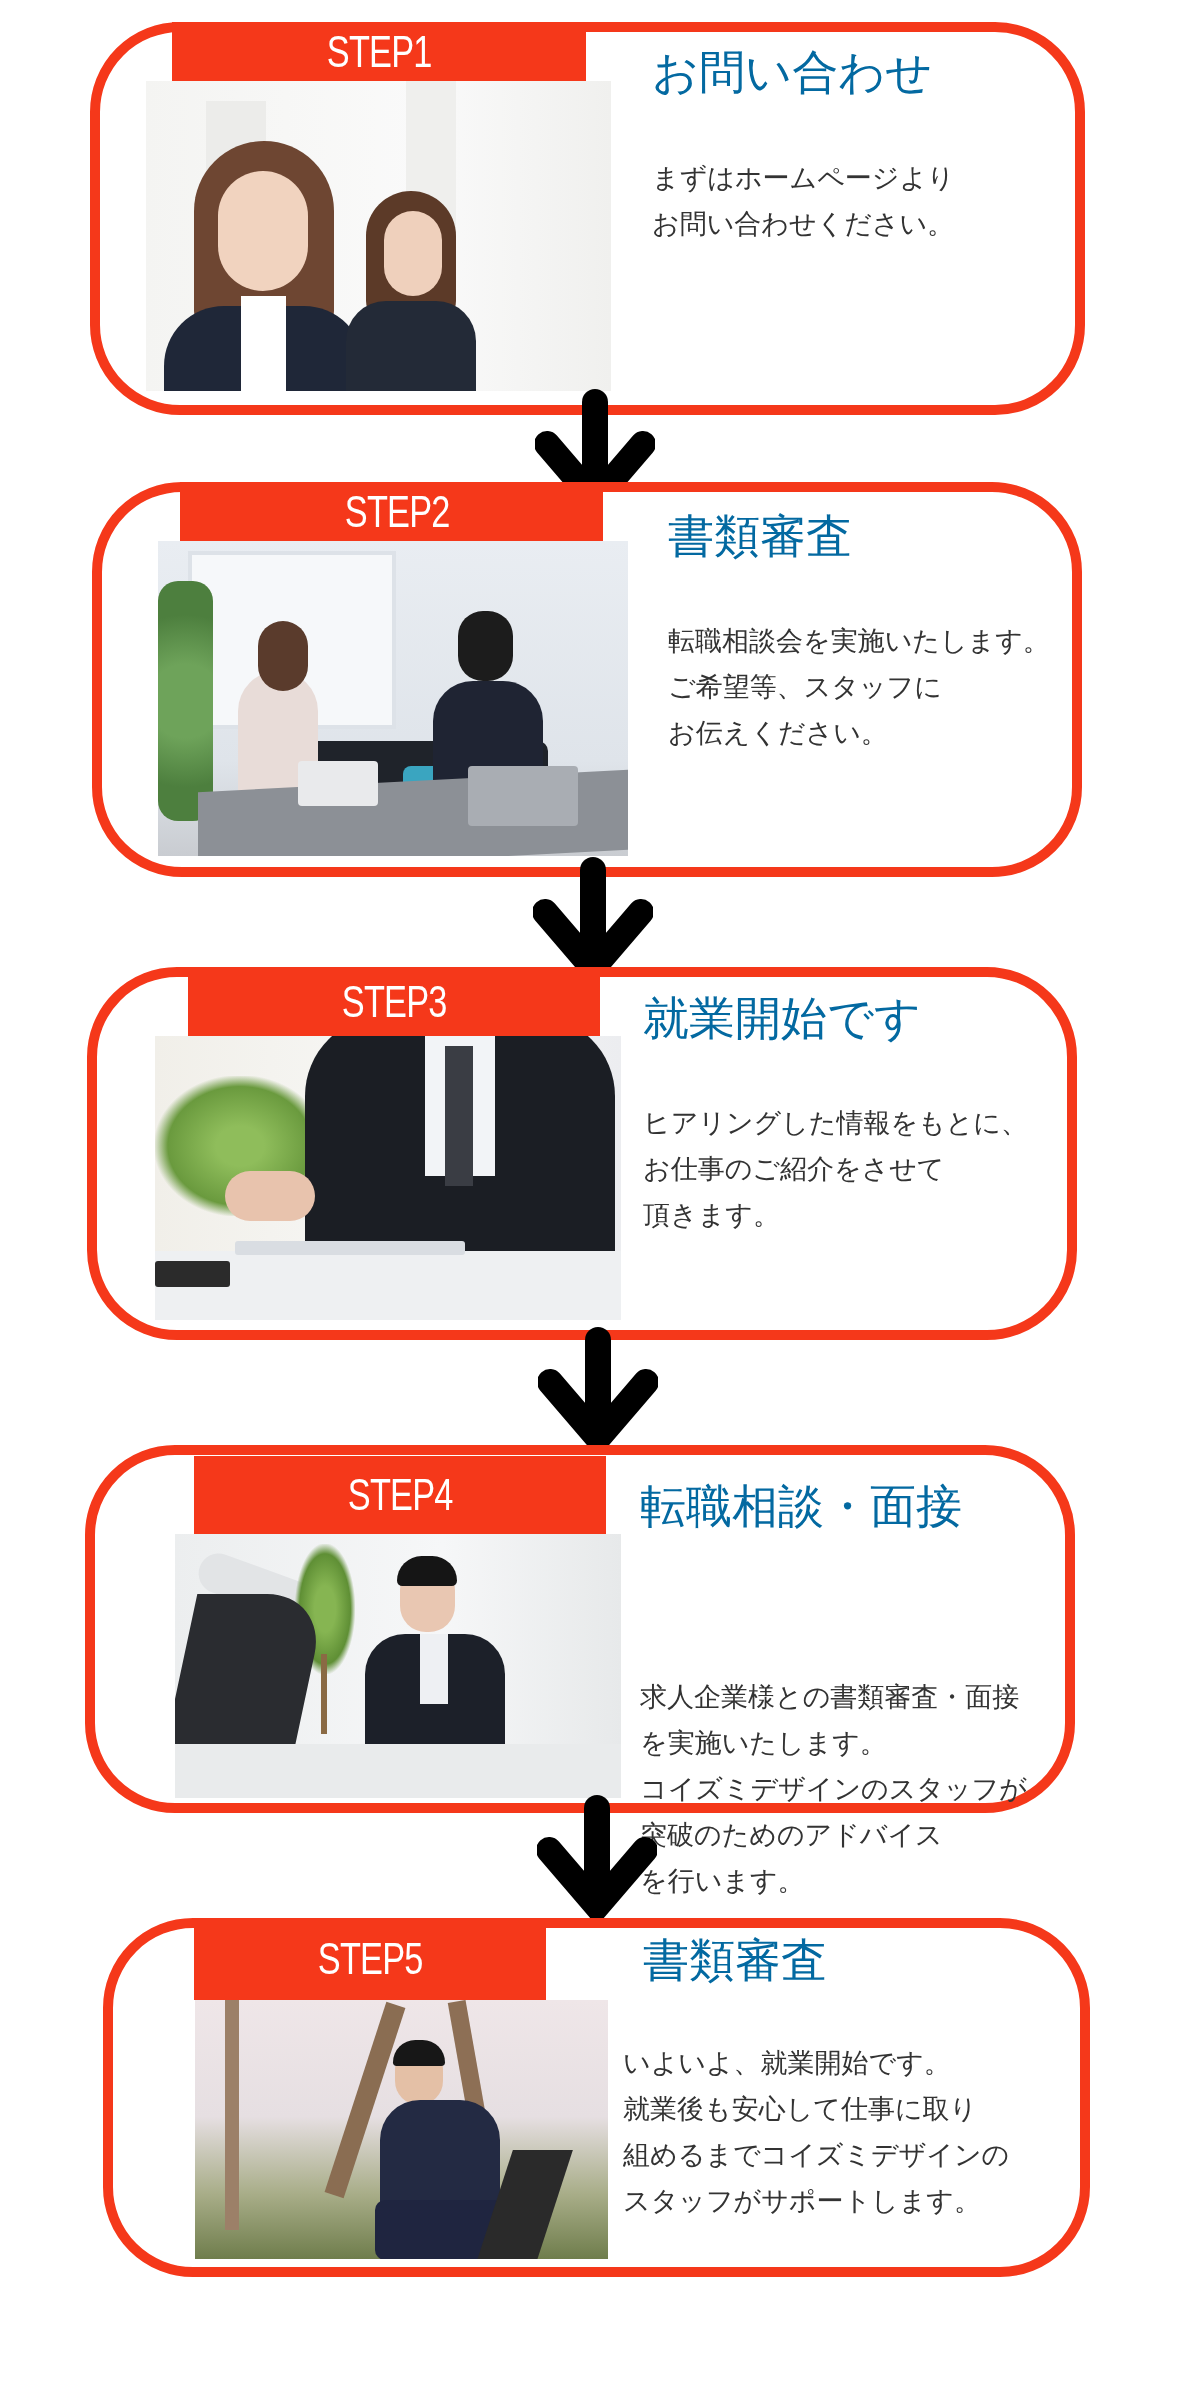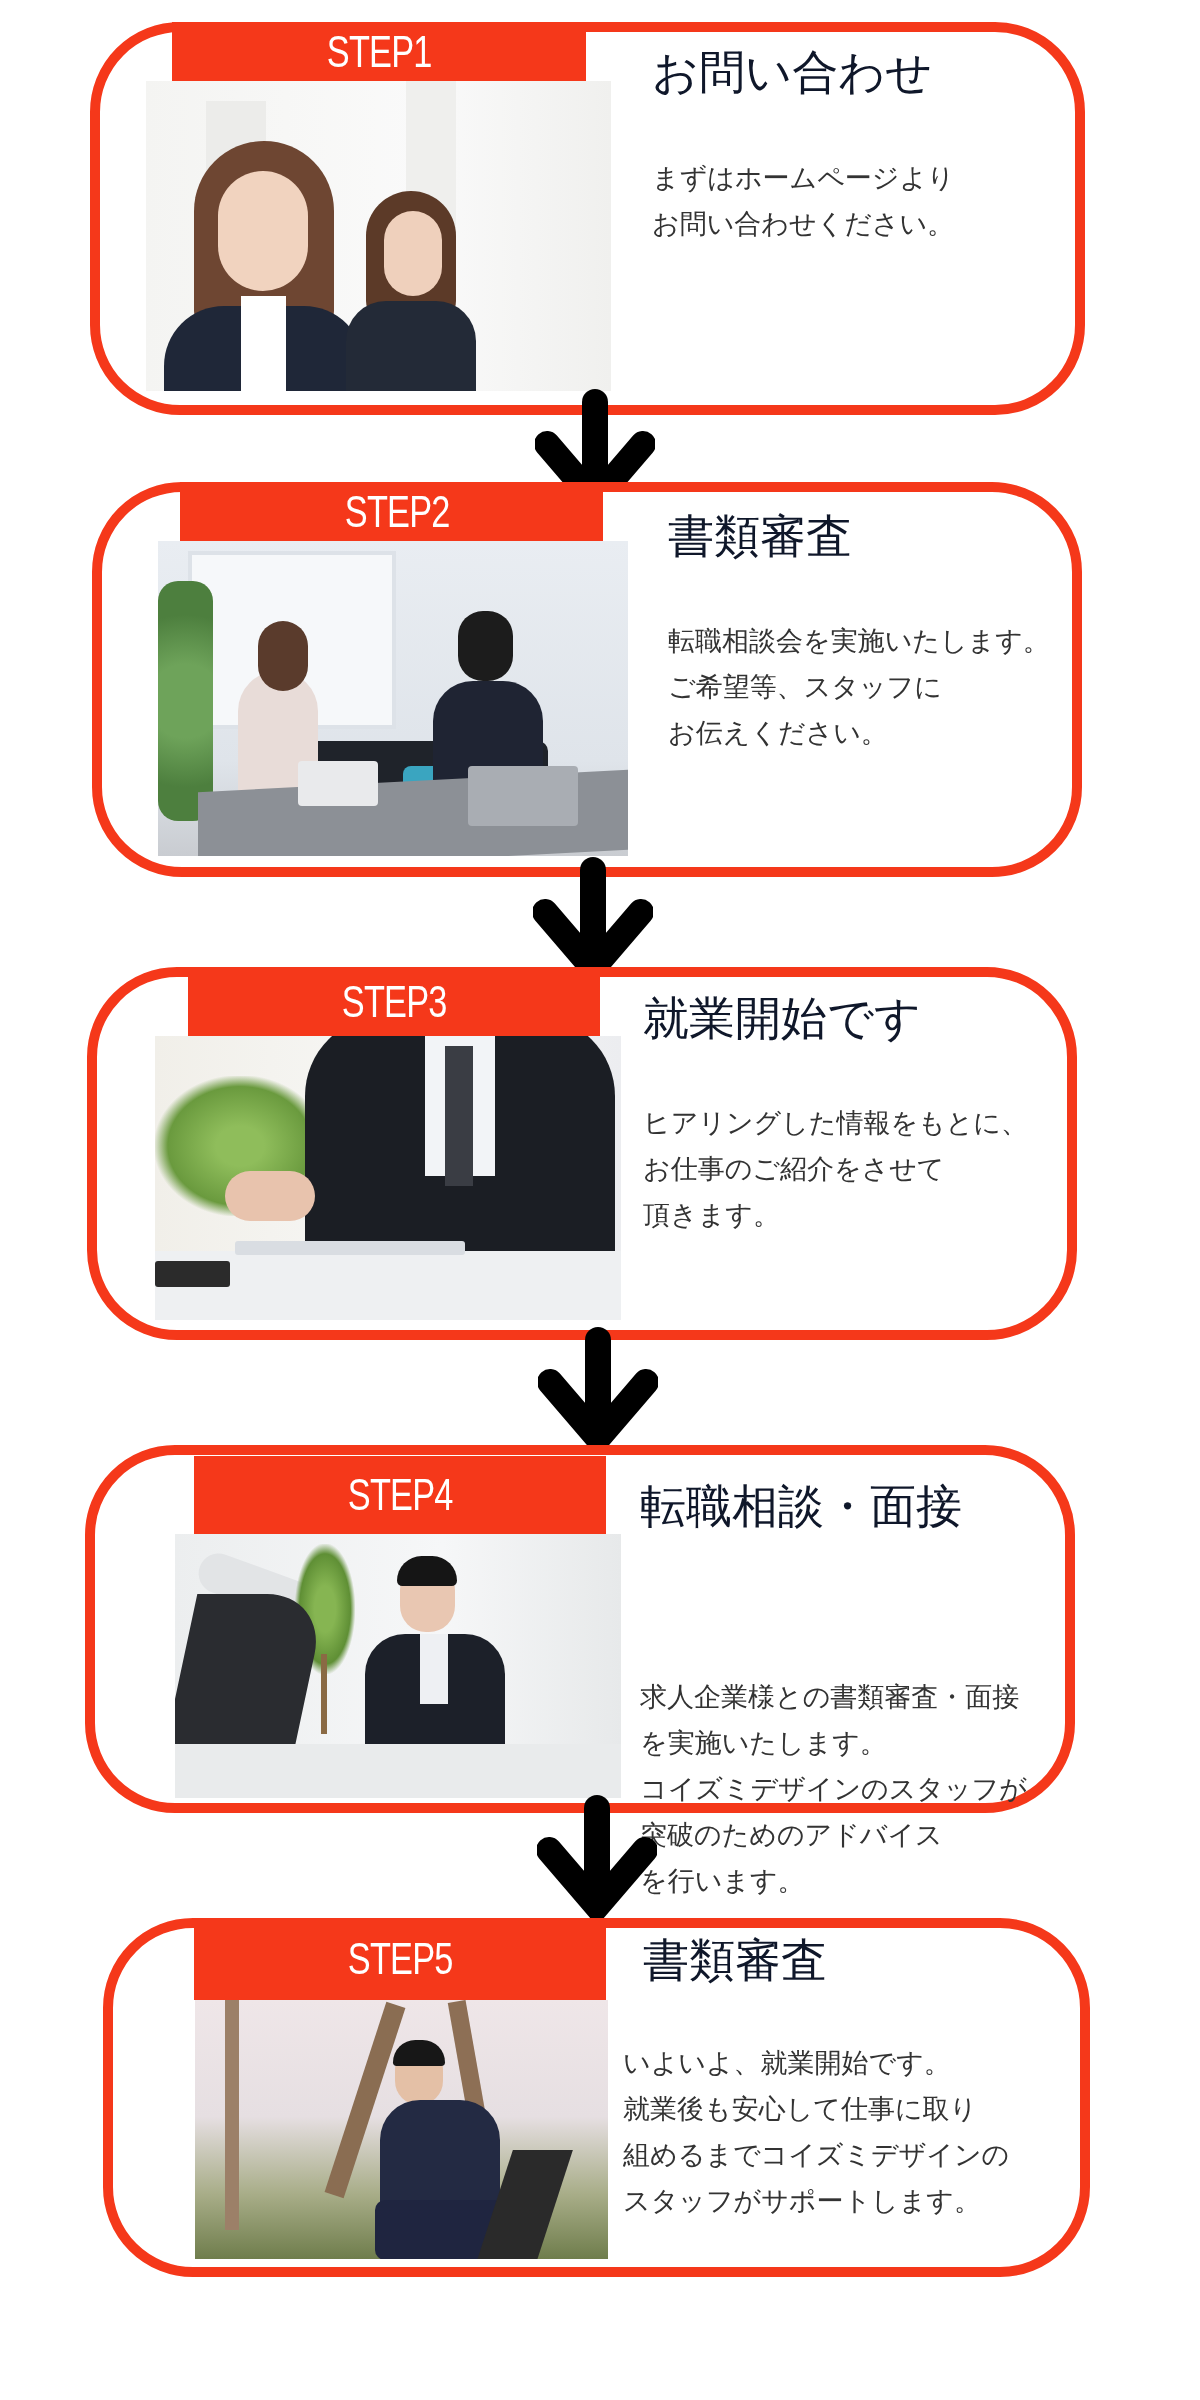--- a/index.html
+++ b/index.html
@@ -6,21 +6,21 @@
   body { width:1200px; height:2400px; position:relative; overflow:hidden;
          font-family:"DejaVu Sans", "Liberation Sans", sans-serif; }
   .card { position:absolute; box-sizing:border-box; border:10px solid #f5381a;
           border-radius:90px; background:#ffffff; }
   .bar { position:absolute; background:#f5381a; color:#ffffff;
          font-family:"Liberation Sans", "DejaVu Sans", sans-serif;
          font-size:44px; letter-spacing:-1px; transform-origin:center;
          display:flex; align-items:center; justify-content:center; }
   .bar span { display:inline-block; transform:scaleX(0.78); }
   .photo { position:absolute; overflow:hidden; }
-  .title { position:absolute; color:#0f172a; font-size:46px; line-height:56px;
+  .title { position:absolute; color:#0369a1; font-size:46px; line-height:56px;
            white-space:nowrap; }
   .body { position:absolute; color:#333333; font-size:27px; line-height:46px;
           white-space:pre-line; }
   .arrow { position:absolute; width:120px; height:130px; }
   .ph-shape { position:absolute; }
 </style>
 </head>
 <body>
 
 <div class="card" style="left:90px; top:22px; width:995px; height:393px;"></div>
@@ -131,20 +131,20 @@
 <div class="photo" style="left:195px; top:2000px; width:413px; height:259px; background:linear-gradient(180deg,#efe6e8 0%,#e6dfe2 45%,#a8ad88 75%,#6f7d4c 100%);">
   <div class="ph-shape" style="left:160px; top:0; width:20px; height:200px; background:#8a6d52; transform:rotate(18deg);"></div>
   <div class="ph-shape" style="left:270px; top:0; width:18px; height:200px; background:#8d6f55; transform:rotate(-10deg);"></div>
   <div class="ph-shape" style="left:30px; top:0; width:14px; height:230px; background:#9c8068;"></div>
   <div class="ph-shape" style="left:200px; top:45px; width:48px; height:60px; border-radius:24px; background:#e4c0a6;"></div>
   <div class="ph-shape" style="left:198px; top:40px; width:52px; height:26px; border-radius:24px 24px 4px 4px; background:#171717;"></div>
   <div class="ph-shape" style="left:185px; top:100px; width:120px; height:120px; border-radius:40px 40px 10px 10px; background:#232a43;"></div>
   <div class="ph-shape" style="left:180px; top:200px; width:150px; height:60px; background:#1f2540; border-radius:10px;"></div>
   <div class="ph-shape" style="left:300px; top:150px; width:60px; height:110px; background:#2a2a2a; transform:skewX(-18deg);"></div>
 </div>
-<div class="bar" style="left:194px; top:1918px; width:412px; height:82px;">
+<div class="bar" style="left:194px; top:1918px; width:352px; height:82px;">
   <span>STEP5</span>
 </div>
 <div class="title" style="left:643px; top:1932px;">書類審査</div>
 <div class="body" style="left:623px; top:2040px;">いよいよ、就業開始です。
 就業後も安心して仕事に取り
 組めるまでコイズミデザインの
 スタッフがサポートします。</div>
 
 </body></html>

